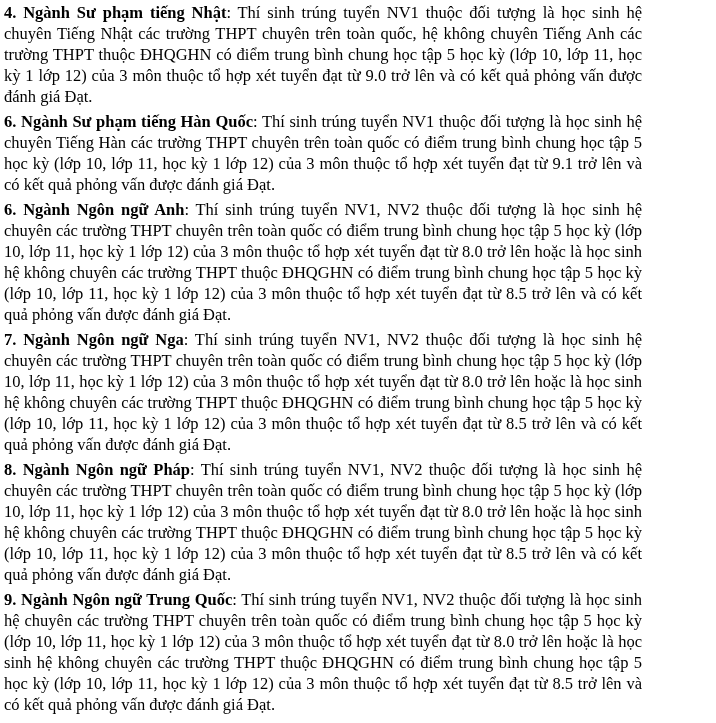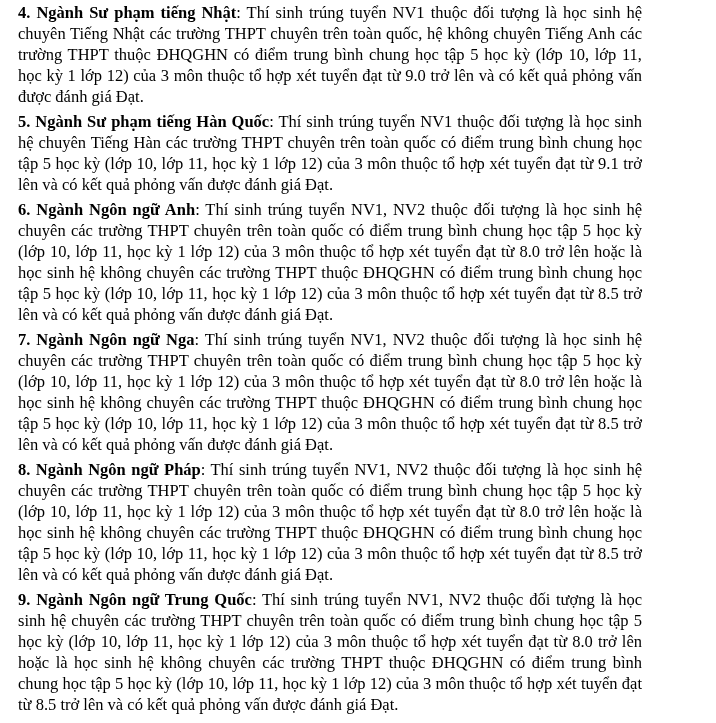--- a/index.html
+++ b/index.html
@@ -4,21 +4,21 @@
 <style>
   html, body {
     margin: 0;
     padding: 0;
     background: #ffffff;
   }
   .page {
     width: 656px;
     height: 723px;
     box-sizing: border-box;
-    padding: 2px 14px 0 18px;
+    padding: 2px 14px 0 4px;
     background: #ffffff;
     color: #000000;
     font-family: "Liberation Serif", "DejaVu Serif", serif;
     font-size: 16.5px;
     line-height: 21px;
     overflow: hidden;
   }
   .para {
     margin: 0 0 4px 0;
     text-align: justify;
@@ -28,21 +28,21 @@
     font-weight: bold;
   }
 </style>
 </head>
 <body>
 
 <div class="page">
 
   <p class="para"><strong>4. Ngành Sư phạm tiếng Nhật</strong><span>: Thí sinh trúng tuyển NV1 thuộc đối tượng là học sinh hệ chuyên Tiếng Nhật các trường THPT chuyên trên toàn quốc, hệ không chuyên Tiếng Anh các trường THPT thuộc ĐHQGHN có điểm trung bình chung học tập 5 học kỳ (lớp 10, lớp 11, học kỳ 1 lớp 12) của 3 môn thuộc tổ hợp xét tuyển đạt từ 9.0 trở lên và có kết quả phỏng vấn được đánh giá Đạt.</span></p>
 
-  <p class="para"><strong>5. Ngành Sư phạm tiếng Hàn Quốc</strong><span>: Thí sinh trúng tuyển NV1 thuộc đối tượng là học sinh hệ chuyên Tiếng Hàn các trường THPT chuyên trên toàn quốc có điểm trung bình chung học tập 5 học kỳ (lớp 10, lớp 11, học kỳ 1 lớp 12) của 3 môn thuộc tổ hợp xét tuyển đạt từ 9.1 trở lên và có kết quả phỏng vấn được đánh giá Đạt.</span></p>
+  <p class="para"><strong>6. Ngành Sư phạm tiếng Hàn Quốc</strong><span>: Thí sinh trúng tuyển NV1 thuộc đối tượng là học sinh hệ chuyên Tiếng Hàn các trường THPT chuyên trên toàn quốc có điểm trung bình chung học tập 5 học kỳ (lớp 10, lớp 11, học kỳ 1 lớp 12) của 3 môn thuộc tổ hợp xét tuyển đạt từ 9.1 trở lên và có kết quả phỏng vấn được đánh giá Đạt.</span></p>
 
   <p class="para"><strong>6. Ngành Ngôn ngữ Anh</strong><span>: Thí sinh trúng tuyển NV1, NV2 thuộc đối tượng là học sinh hệ chuyên các trường THPT chuyên trên toàn quốc có điểm trung bình chung học tập 5 học kỳ (lớp 10, lớp 11, học kỳ 1 lớp 12) của 3 môn thuộc tổ hợp xét tuyển đạt từ 8.0 trở lên hoặc là học sinh hệ không chuyên các trường THPT thuộc ĐHQGHN có điểm trung bình chung học tập 5 học kỳ (lớp 10, lớp 11, học kỳ 1 lớp 12) của 3 môn thuộc tổ hợp xét tuyển đạt từ 8.5 trở lên và có kết quả phỏng vấn được đánh giá Đạt.</span></p>
 
   <p class="para"><strong>7. Ngành Ngôn ngữ Nga</strong><span>: Thí sinh trúng tuyển NV1, NV2 thuộc đối tượng là học sinh hệ chuyên các trường THPT chuyên trên toàn quốc có điểm trung bình chung học tập 5 học kỳ (lớp 10, lớp 11, học kỳ 1 lớp 12) của 3 môn thuộc tổ hợp xét tuyển đạt từ 8.0 trở lên hoặc là học sinh hệ không chuyên các trường THPT thuộc ĐHQGHN có điểm trung bình chung học tập 5 học kỳ (lớp 10, lớp 11, học kỳ 1 lớp 12) của 3 môn thuộc tổ hợp xét tuyển đạt từ 8.5 trở lên và có kết quả phỏng vấn được đánh giá Đạt.</span></p>
 
   <p class="para"><strong>8. Ngành Ngôn ngữ Pháp</strong><span>: Thí sinh trúng tuyển NV1, NV2 thuộc đối tượng là học sinh hệ chuyên các trường THPT chuyên trên toàn quốc có điểm trung bình chung học tập 5 học kỳ (lớp 10, lớp 11, học kỳ 1 lớp 12) của 3 môn thuộc tổ hợp xét tuyển đạt từ 8.0 trở lên hoặc là học sinh hệ không chuyên các trường THPT thuộc ĐHQGHN có điểm trung bình chung học tập 5 học kỳ (lớp 10, lớp 11, học kỳ 1 lớp 12) của 3 môn thuộc tổ hợp xét tuyển đạt từ 8.5 trở lên và có kết quả phỏng vấn được đánh giá Đạt.</span></p>
 
   <p class="para"><strong>9. Ngành Ngôn ngữ Trung Quốc</strong><span>: Thí sinh trúng tuyển NV1, NV2 thuộc đối tượng là học sinh hệ chuyên các trường THPT chuyên trên toàn quốc có điểm trung bình chung học tập 5 học kỳ (lớp 10, lớp 11, học kỳ 1 lớp 12) của 3 môn thuộc tổ hợp xét tuyển đạt từ 8.0 trở lên hoặc là học sinh hệ không chuyên các trường THPT thuộc ĐHQGHN có điểm trung bình chung học tập 5 học kỳ (lớp 10, lớp 11, học kỳ 1 lớp 12) của 3 môn thuộc tổ hợp xét tuyển đạt từ 8.5 trở lên và có kết quả phỏng vấn được đánh giá Đạt.</span></p>
 
 </div>

